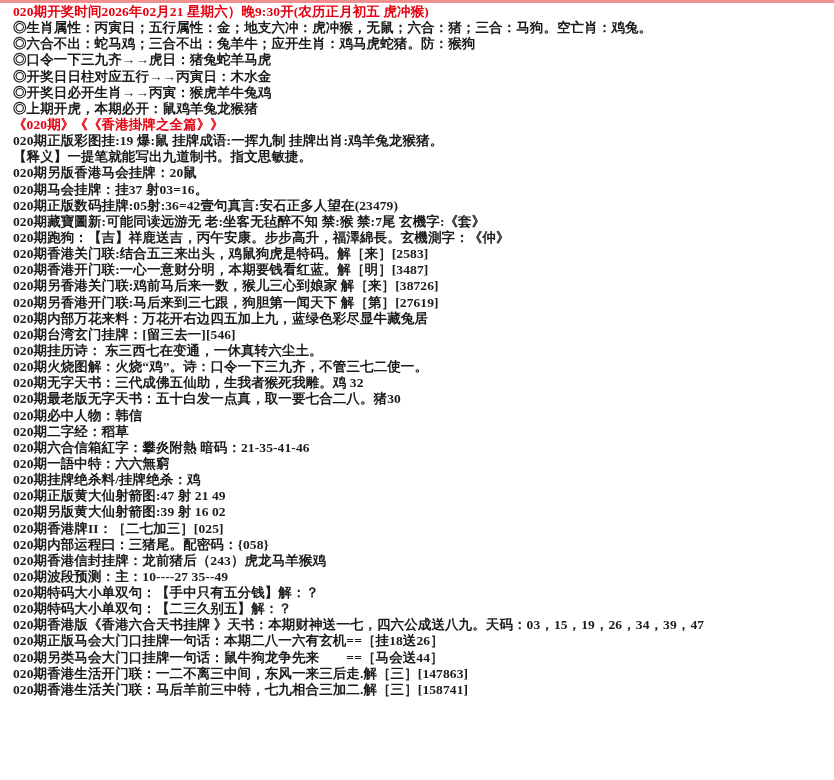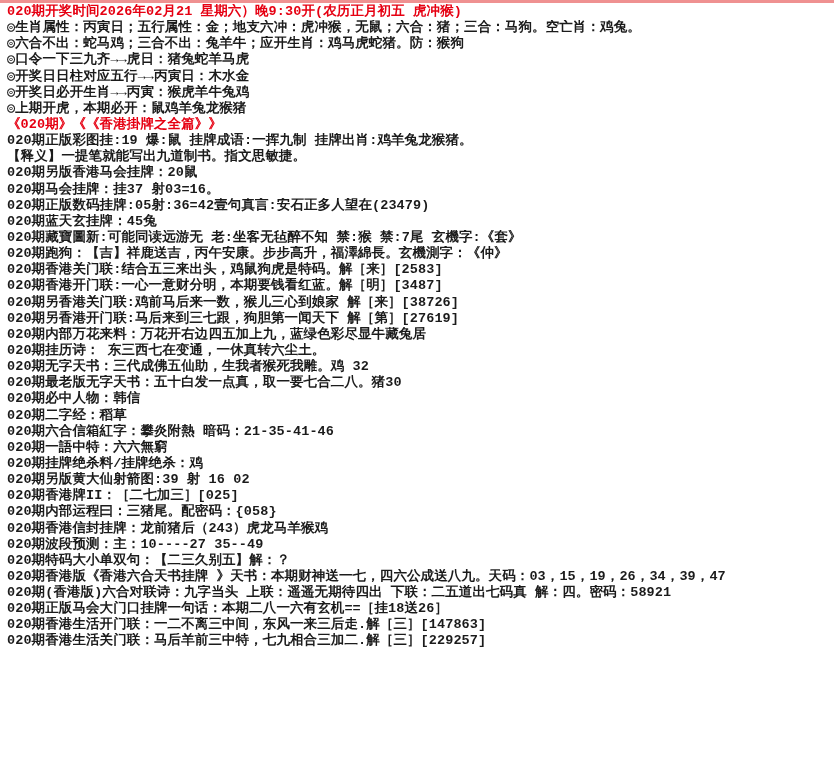--- a/index.html
+++ b/index.html
@@ -9,29 +9,30 @@
     --bg:#ffffff;
   }
   html,body{margin:0;padding:0;background:var(--bg);}
   .page{
     width:834px;height:780px;box-sizing:border-box;overflow:hidden;
     background:var(--bg);
     border-top:3px solid var(--top-rule);
   }
   .content{padding:1px 4px 0 7px;}
   .line{
-    font-family:Liberation Mono, monospace;
+    font-family:Liberation Serif, serif;
     font-weight:700;
     font-size:13.5px;
     line-height:16.15px;
     height:16.15px;
     color:var(--text);
     white-space:nowrap;
     overflow:hidden;
     letter-spacing:0.1px;
+    margin-left:6px;
   }
   .line.red{color:var(--red);}
 </style>
 </head>
 <body>
 
 <div class="page">
   <main class="content">
       <div class="line red">020期开奖时间2026年02月21 星期六）晚9:30开(农历正月初五 虎冲猴)</div>
       <div class="line">◎生肖属性：丙寅日；五行属性：金；地支六冲：虎冲猴，无鼠；六合：猪；三合：马狗。空亡肖：鸡兔。</div>
@@ -39,41 +40,44 @@
       <div class="line">◎口令一下三九齐→→虎日：猪兔蛇羊马虎</div>
       <div class="line">◎开奖日日柱对应五行→→丙寅日：木水金</div>
       <div class="line">◎开奖日必开生肖→→丙寅：猴虎羊牛兔鸡</div>
       <div class="line">◎上期开虎，本期必开：鼠鸡羊兔龙猴猪</div>
       <div class="line red">《020期》《《香港掛牌之全篇》》</div>
       <div class="line">020期正版彩图挂:19 爆:鼠 挂牌成语:一挥九制 挂牌出肖:鸡羊兔龙猴猪。</div>
       <div class="line">【释义】一提笔就能写出九道制书。指文思敏捷。</div>
       <div class="line">020期另版香港马会挂牌：20鼠</div>
       <div class="line">020期马会挂牌：挂37 射03=16。</div>
       <div class="line">020期正版数码挂牌:05射:36=42壹句真言:安石正多人望在(23479)</div>
-      <div class="line">020期蓝天玄挂牌：45兔</div>
       <div class="line">020期藏寶圖新:可能同读远游无 老:坐客无毡醉不知 禁:猴 禁:7尾 玄機字:《套》</div>
       <div class="line">020期跑狗：【吉】祥鹿送吉，丙午安康。步步高升，福澤綿長。玄機測字：《仲》</div>
       <div class="line">020期香港关门联:结合五三来出头，鸡鼠狗虎是特码。解［来］[2583]</div>
       <div class="line">020期香港开门联:一心一意财分明，本期要钱看红蓝。解［明］[3487]</div>
       <div class="line">020期另香港关门联:鸡前马后来一数，猴儿三心到娘家 解［来］[38726]</div>
       <div class="line">020期另香港开门联:马后来到三七跟，狗胆第一闻天下 解［第］[27619]</div>
       <div class="line">020期内部万花来料：万花开右边四五加上九，蓝绿色彩尽显牛藏兔居</div>
+      <div class="line">020期台湾玄门挂牌：[留三去一][546]</div>
       <div class="line">020期挂历诗： 东三西七在变通，一休真转六尘土。</div>
+      <div class="line">020期火烧图解：火烧“鸡”。诗：口令一下三九齐，不管三七二使一。</div>
       <div class="line">020期无字天书：三代成佛五仙助，生我者猴死我雕。鸡 32</div>
       <div class="line">020期最老版无字天书：五十白发一点真，取一要七合二八。猪30</div>
       <div class="line">020期必中人物：韩信</div>
       <div class="line">020期二字经：稻草</div>
       <div class="line">020期六合信箱紅字：攀炎附熱 暗码：21-35-41-46</div>
       <div class="line">020期一語中特：六六無窮</div>
       <div class="line">020期挂牌绝杀料/挂牌绝杀：鸡</div>
+      <div class="line">020期正版黄大仙射箭图:47 射 21 49</div>
       <div class="line">020期另版黄大仙射箭图:39 射 16 02</div>
       <div class="line">020期香港牌II：［二七加三］[025]</div>
       <div class="line">020期内部运程曰：三猪尾。配密码：{058}</div>
       <div class="line">020期香港信封挂牌：龙前猪后（243）虎龙马羊猴鸡</div>
       <div class="line">020期波段预测：主：10----27 35--49</div>
+      <div class="line">020期特码大小单双句：【手中只有五分钱】解：？</div>
       <div class="line">020期特码大小单双句：【二三久别五】解：？</div>
       <div class="line">020期香港版《香港六合天书挂牌 》天书：本期财神送一七，四六公成送八九。天码：03，15，19，26，34，39，47</div>
-      <div class="line">020期(香港版)六合对联诗：九字当头 上联：遥遥无期待四出 下联：二五道出七码真 解：四。密码：58921</div>
       <div class="line">020期正版马会大门口挂牌一句话：本期二八一六有玄机==［挂18送26］</div>
+      <div class="line">020期另类马会大门口挂牌一句话：鼠牛狗龙争先来　　==［马会送44］</div>
       <div class="line">020期香港生活开门联：一二不离三中间，东风一来三后走.解［三］[147863]</div>
-      <div class="line">020期香港生活关门联：马后羊前三中特，七九相合三加二.解［三］[229257]</div>
+      <div class="line">020期香港生活关门联：马后羊前三中特，七九相合三加二.解［三］[158741]</div>
     </main>
 </div>
 
 </body></html>

